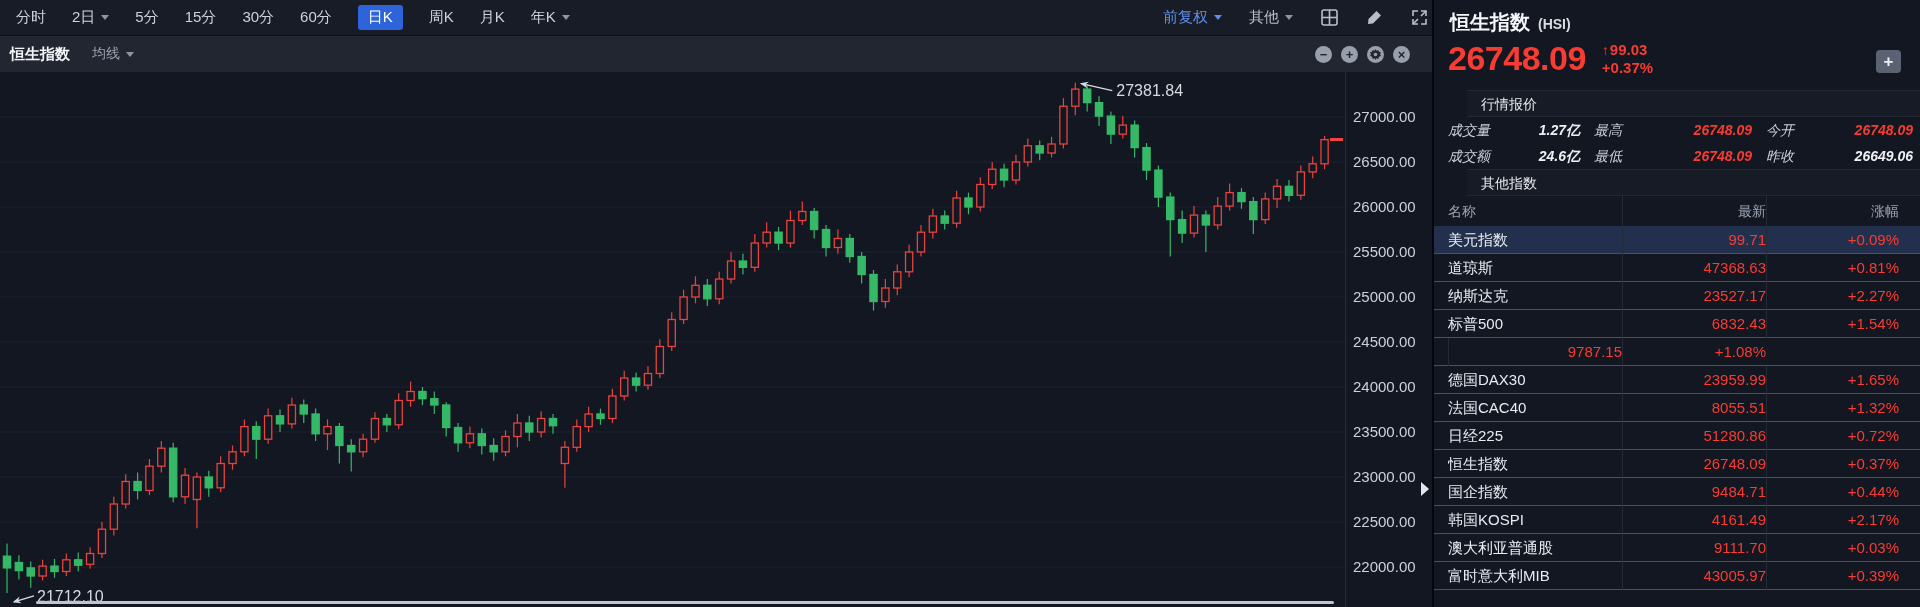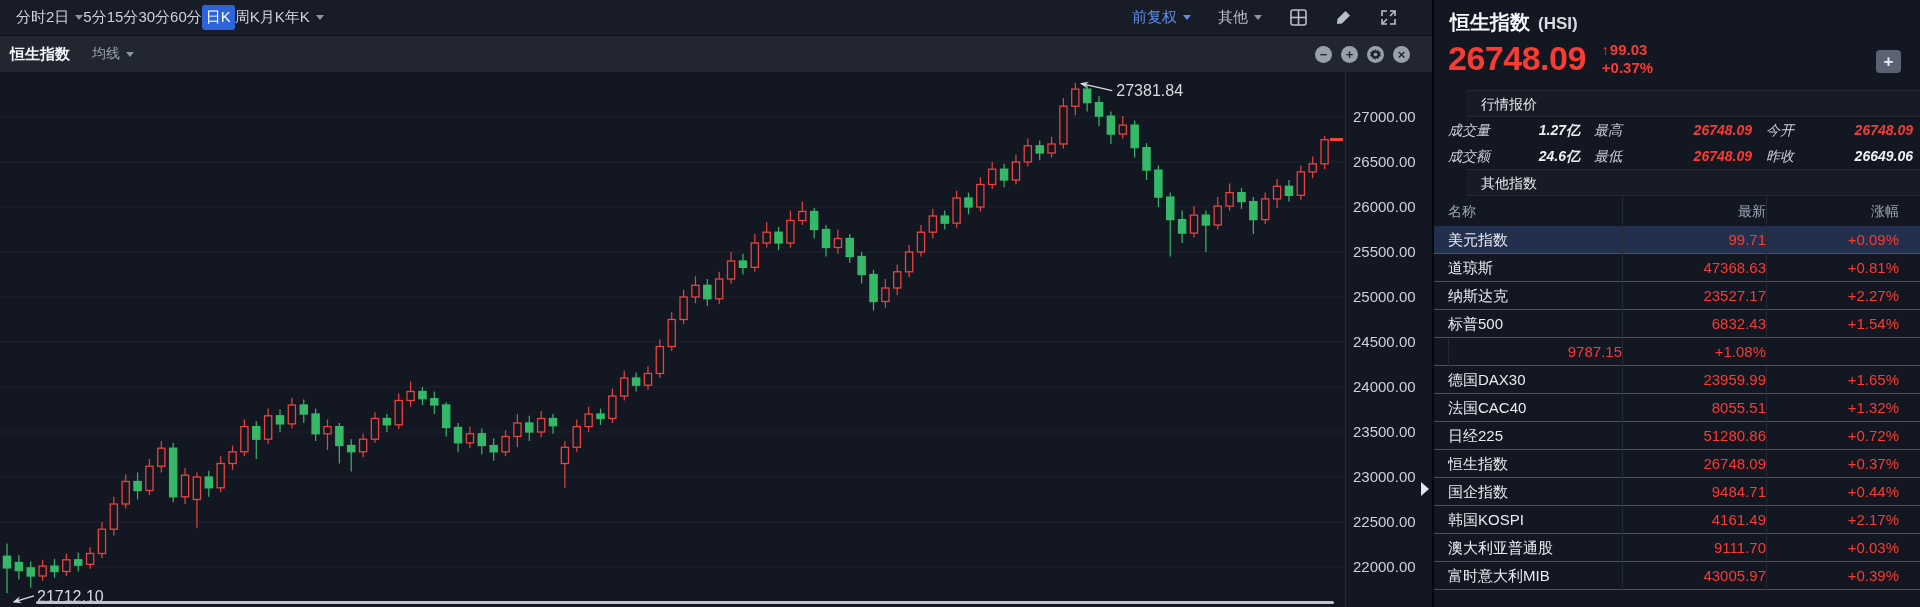--- a/index.html
+++ b/index.html
@@ -5,26 +5,26 @@
   * { margin:0; padding:0; box-sizing:border-box; }
   html,body { background:#0b0e15; }
   body { font-family:"Liberation Sans","DejaVu Sans",sans-serif; }
   .app { position:relative; width:1920px; height:607px; background:#131722; overflow:hidden; }
 
   
   .chart-panel { position:absolute; left:0; top:0; width:1432px; height:607px; background:#131722; }
   .toolbar-row { position:absolute; left:0; width:1432px; display:flex; align-items:center; }
   .row1 { top:0; height:36px; background:#181c26; border-bottom:1px solid #0d1018; }
   .row2 { top:36px; height:36px; background:#222631; }
-  .tabs { display:flex; padding-left:16px; }
+  .tabs { display:flex; gap:26px; padding-left:16px; }
   .tab { color:#cdd2dc; font-size:15px; cursor:pointer; display:flex; align-items:center; white-space:nowrap; }
-  .tab.active { color:#fff; background:#2e64d9; border-radius:3px; padding:3px 4px; }
+  .tab.active { color:#fff; background:#2e64d9; border-radius:3px; padding:3px 10px; }
   .caret { display:inline-block; width:0; height:0; border-left:4px solid transparent; border-right:4px solid transparent; border-top:5px solid #8f96a3; margin-left:6px; }
   .dd.blue .caret { border-top-color:#5f8ee8; }
-  .row1-right { margin-left:auto; display:flex; align-items:center; gap:27px; padding-right:35px; }
+  .row1-right { margin-left:auto; display:flex; align-items:center; gap:27px; padding-right:4px; }
   .dd { display:flex; align-items:center; color:#b9bfcc; font-size:15px; cursor:pointer; white-space:nowrap; }
   .dd.blue { color:#5f8ee8; }
   .tool-icon { width:18px; height:18px; display:inline-flex; align-items:center; justify-content:center; cursor:pointer; }
   .row2-left { display:flex; align-items:center; gap:22px; padding-left:10px; }
   .sym-label { color:#f2f4f8; font-weight:bold; font-size:15px; }
   .dd.small { font-size:14px; color:#9aa1ae; }
   .row2-right { margin-left:auto; display:flex; align-items:center; gap:9px; padding-right:22px; }
   .cicon { width:17px; height:17px; border-radius:50%; background:#99a0ac; color:#222631; font-weight:bold; font-size:13px; line-height:17px; text-align:center; cursor:pointer; user-select:none; }
 
   .plot { position:absolute; left:0; top:72px; width:1148px; height:535px; background:#131722; }
@@ -33,21 +33,21 @@
   .ytick { position:absolute; left:1353px; width:74px; color:#ccd1dc; font-size:15px; height:18px; line-height:18px; }
   .price-dash { position:absolute; left:1330px; top:66px; width:13px; height:3px; background:#f0453c; }
   .scrollbar { position:absolute; left:36px; top:529px; width:1298px; height:3px; background:#bfc4cd; border-radius:2px; cursor:pointer; }
   .panel-handle { position:absolute; left:1421px; top:410px; width:0; height:0; border-top:7px solid transparent; border-bottom:7px solid transparent; border-left:8px solid #e2e6ed; cursor:pointer; }
 
   
   .side-panel { position:absolute; left:1432px; top:0; width:488px; height:607px; background:#131722; border-left:2px solid #05070c; }
   .sp-head { position:relative; height:90px; }
   .sp-title-row { padding:9px 0 0 16px; display:flex; align-items:baseline; gap:8px; }
   .sp-title { color:#f4f6f9; font-size:20px; font-weight:bold; }
-  .sp-symbol { color:#d9dce3; font-size:17px; font-weight:bold; }
+  .sp-symbol { color:#d9dce3; font-size:14px; font-weight:bold; }
   .sp-price-row { position:relative; display:flex; align-items:flex-start; padding:2px 0 0 14px; }
   .big-price { color:#f73c33; font-size:34px; font-weight:bold; letter-spacing:-0.5px; line-height:40px; }
   .chg-col { margin-left:16px; padding-top:3px; }
   .chg-line { color:#f73c33; font-size:15px; font-weight:bold; line-height:18px; }
   .chg-arrow { font-size:14px; margin-right:1px; }
   .add-btn { position:absolute; right:19px; top:14px; width:25px; height:23px; background:#5b6373; border:none; border-radius:4px; color:#eceef2; font-size:17px; font-weight:bold; line-height:21px; text-align:center; cursor:pointer; }
   .section-bar { height:27px; line-height:26px; padding-left:14px; background:#171b25; border-top:1px solid #232834; border-bottom:1px solid #232834; color:#e8eaef; font-size:14px;margin-left:33px; }
   .quote-grid { display:grid; grid-template-columns:70px 62px 76px 96px 60px 101px; padding:0 23px 0 14px;font-style:italic; }
   .q-cell { height:26px; line-height:26px; font-size:14px; white-space:nowrap; }
   .q-label { color:#c9cfdb; }

